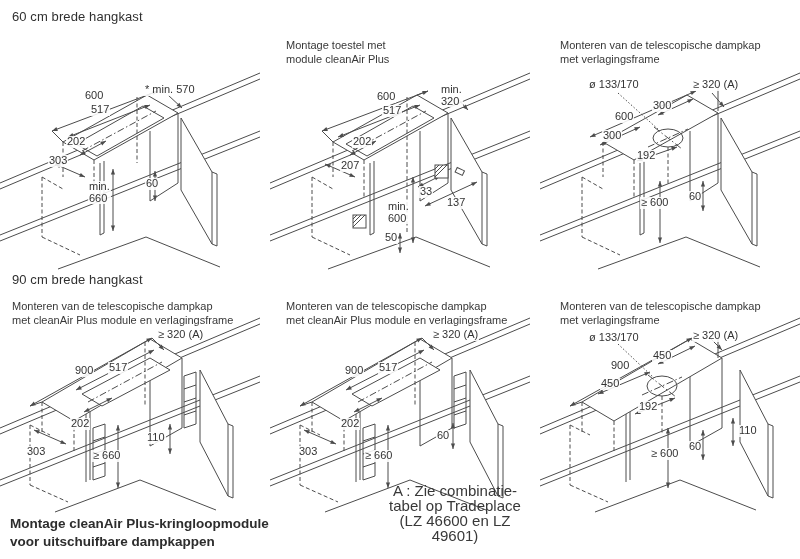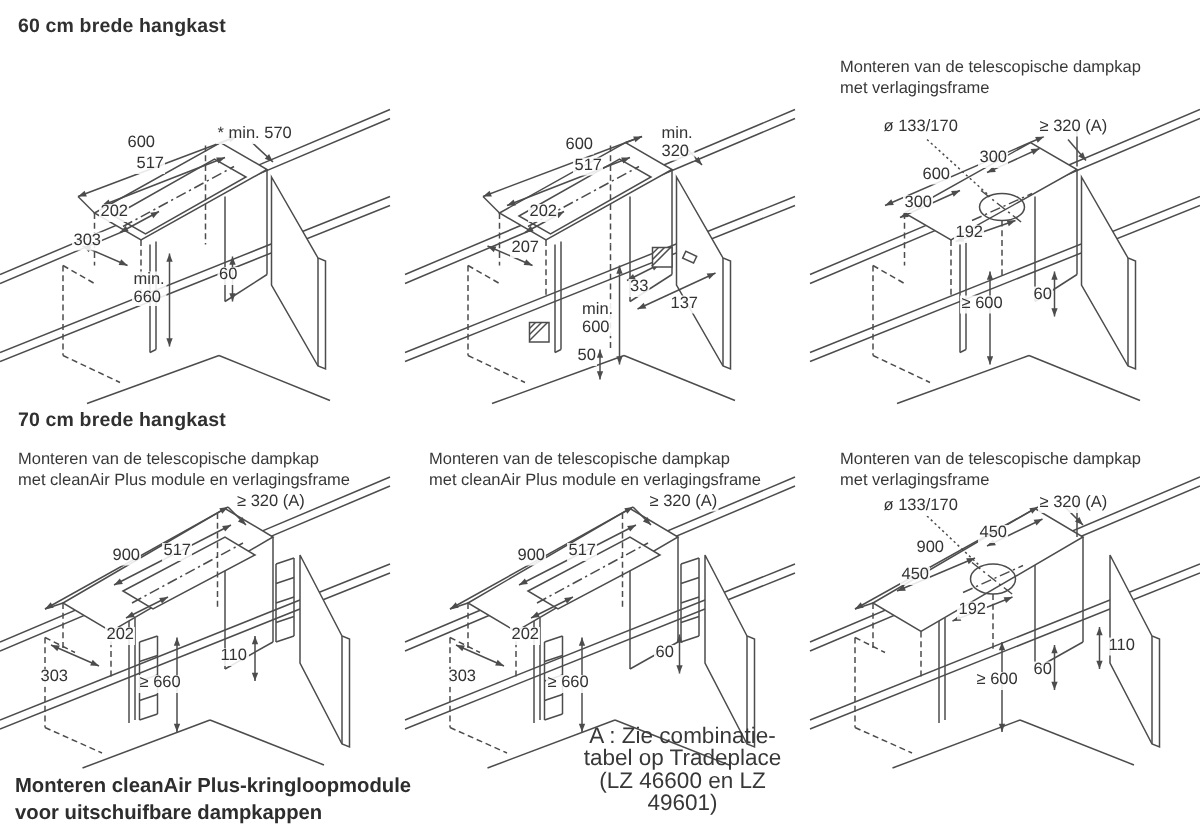--- a/index.html
+++ b/index.html
@@ -1,38 +1,40 @@
 <!DOCTYPE html>
 <html><head>
 <meta charset="utf-8">
 <style>
   html,body{margin:0;padding:0;background:#fff}
   body{width:800px;height:559px;font-family:"Liberation Sans",sans-serif;color:#3a3a3a}
   .page{position:relative;width:800px;height:559px;background:#fff;overflow:hidden}
-  .h1{position:absolute;font-size:13px;font-weight:bold;color:#303030;letter-spacing:.1px}
+  .h1{position:absolute;font-size:13px;font-weight:normal;color:#303030;letter-spacing:.1px}
   .cap{position:absolute;font-size:11px;line-height:13.5px;white-space:pre-line;color:#383838}
   .panel{position:absolute;width:266px;height:210px}
   .panel svg{position:absolute;left:0;top:0;overflow:visible}
   .dim{position:absolute;font-size:11px;line-height:11.5px;white-space:pre-line;background:rgba(255,255,255,.88);padding:0 1px;color:#333}
   .note{position:absolute;font-size:15px;line-height:15px;white-space:pre-line;text-align:center;color:#383838}
   .foot-h{position:absolute;font-size:13.5px;font-weight:bold;line-height:17.5px;white-space:pre-line;color:#2d2d2d}
   svg .ln{stroke:#4c4c4c;stroke-width:1;fill:none}
   svg .dsh{stroke-dasharray:4 2.5}
   svg .ddt{stroke-dasharray:7 2.5 1.5 2.5}
   svg .dot{stroke-dasharray:1.5 2}
   svg .wf{fill:#fff;stroke:#4c4c4c;stroke-width:1}
   svg .ah{fill:#4c4c4c;stroke:none}
 </style>
 </head>
 <body>
 
 <div class="page">
 
   <span class="h1" style="left:12px;top:9px">60 cm brede hangkast</span>
 
+  <span class="cap" style="left:286px;top:39px">Montage toestel met
+module cleanAir Plus</span>
   <span class="cap" style="left:560px;top:39px">Monteren van de telescopische dampkap
 met verlagingsframe</span>
 
   <div class="panel" style="left:0;top:85px">
     <svg id="svg0" width="266" height="210" viewBox="0 0 266 210">
         <line x1="0" y1="98" x2="260" y2="-12" class="ln"></line>
         <line x1="0" y1="104" x2="260" y2="-6" class="ln"></line>
         <line x1="0" y1="150" x2="260" y2="46" class="ln"></line>
         <line x1="0" y1="156" x2="260" y2="52" class="ln"></line>
         <line x1="58" y1="184" x2="146" y2="152" class="ln"></line>
@@ -216,21 +218,21 @@
     <span class="dim" style="left:48px;top:-6px">ø 133/170</span>
     <span class="dim" style="left:152px;top:-6px">≥ 320 (A)</span>
     <span class="dim" style="left:112px;top:15px">300</span>
     <span class="dim" style="left:74px;top:26px">600</span>
     <span class="dim" style="left:62px;top:45px">300</span>
     <span class="dim" style="left:96px;top:65px">192</span>
     <span class="dim" style="left:100px;top:112px">≥ 600</span>
     <span class="dim" style="left:148px;top:106px">60</span>
   </div>
 
-  <span class="h1" style="left:12px;top:272px">70 cm brede hangkast</span>
+  <span class="h1" style="left:12px;top:272px">90 cm brede hangkast</span>
 
   <span class="cap" style="left:12px;top:300px">Monteren van de telescopische dampkap
 met cleanAir Plus module en verlagingsframe</span>
   <span class="cap" style="left:286px;top:300px">Monteren van de telescopische dampkap
 met cleanAir Plus module en verlagingsframe</span>
   <span class="cap" style="left:560px;top:300px">Monteren van de telescopische dampkap
 met verlagingsframe</span>
 
   <div class="panel" style="left:0;top:330px">
     <svg id="svg3" width="266" height="210" viewBox="0 0 266 210">
@@ -430,17 +432,17 @@
     <span class="dim" style="left:98px;top:71px">192</span>
     <span class="dim" style="left:198px;top:95px">110</span>
     <span class="dim" style="left:110px;top:118px">≥ 600</span>
     <span class="dim" style="left:148px;top:111px">60</span>
   </div>
 
   <span class="note" style="left:380px;top:483px;width:150px">A : Zie combinatie-
 tabel op Tradeplace
 (LZ 46600 en LZ 49601)</span>
 
-  <span class="foot-h" style="left:10px;top:515px">Monteren cleanAir Plus-kringloopmodule
+  <span class="foot-h" style="left:10px;top:515px">Montage cleanAir Plus-kringloopmodule
 voor uitschuifbare dampkappen</span>
 
 
 </div>
 
 </body></html>

